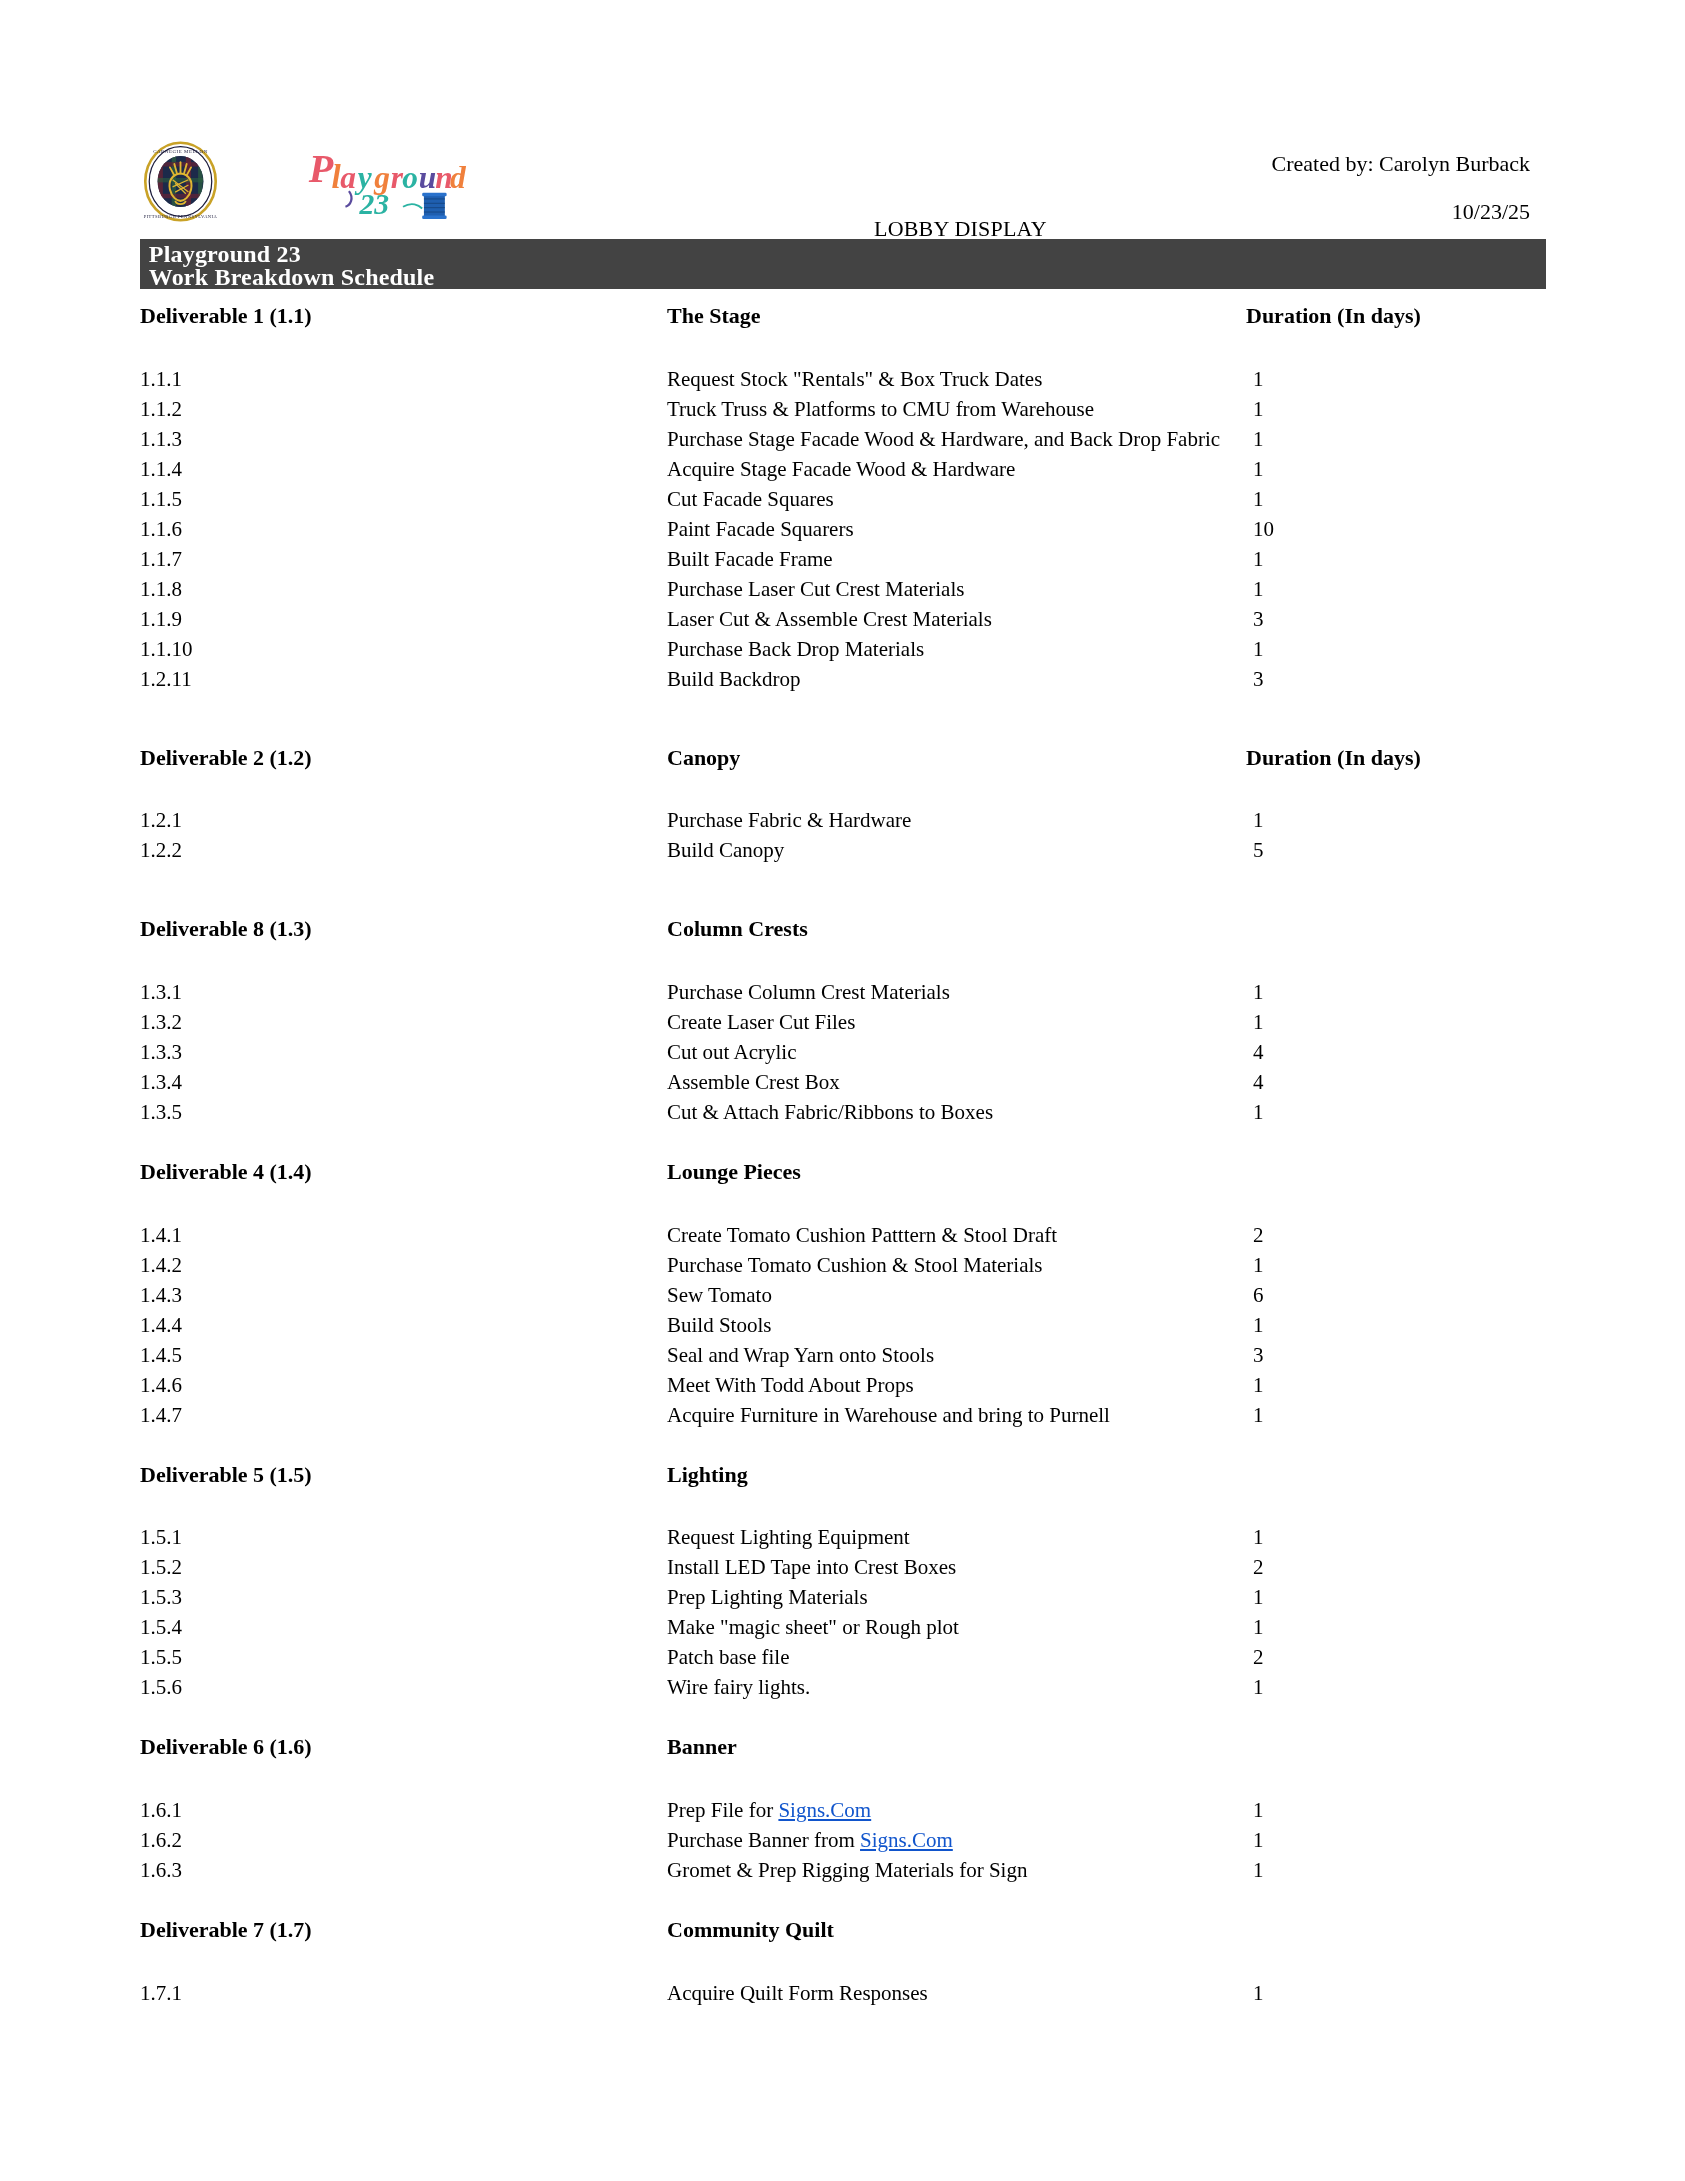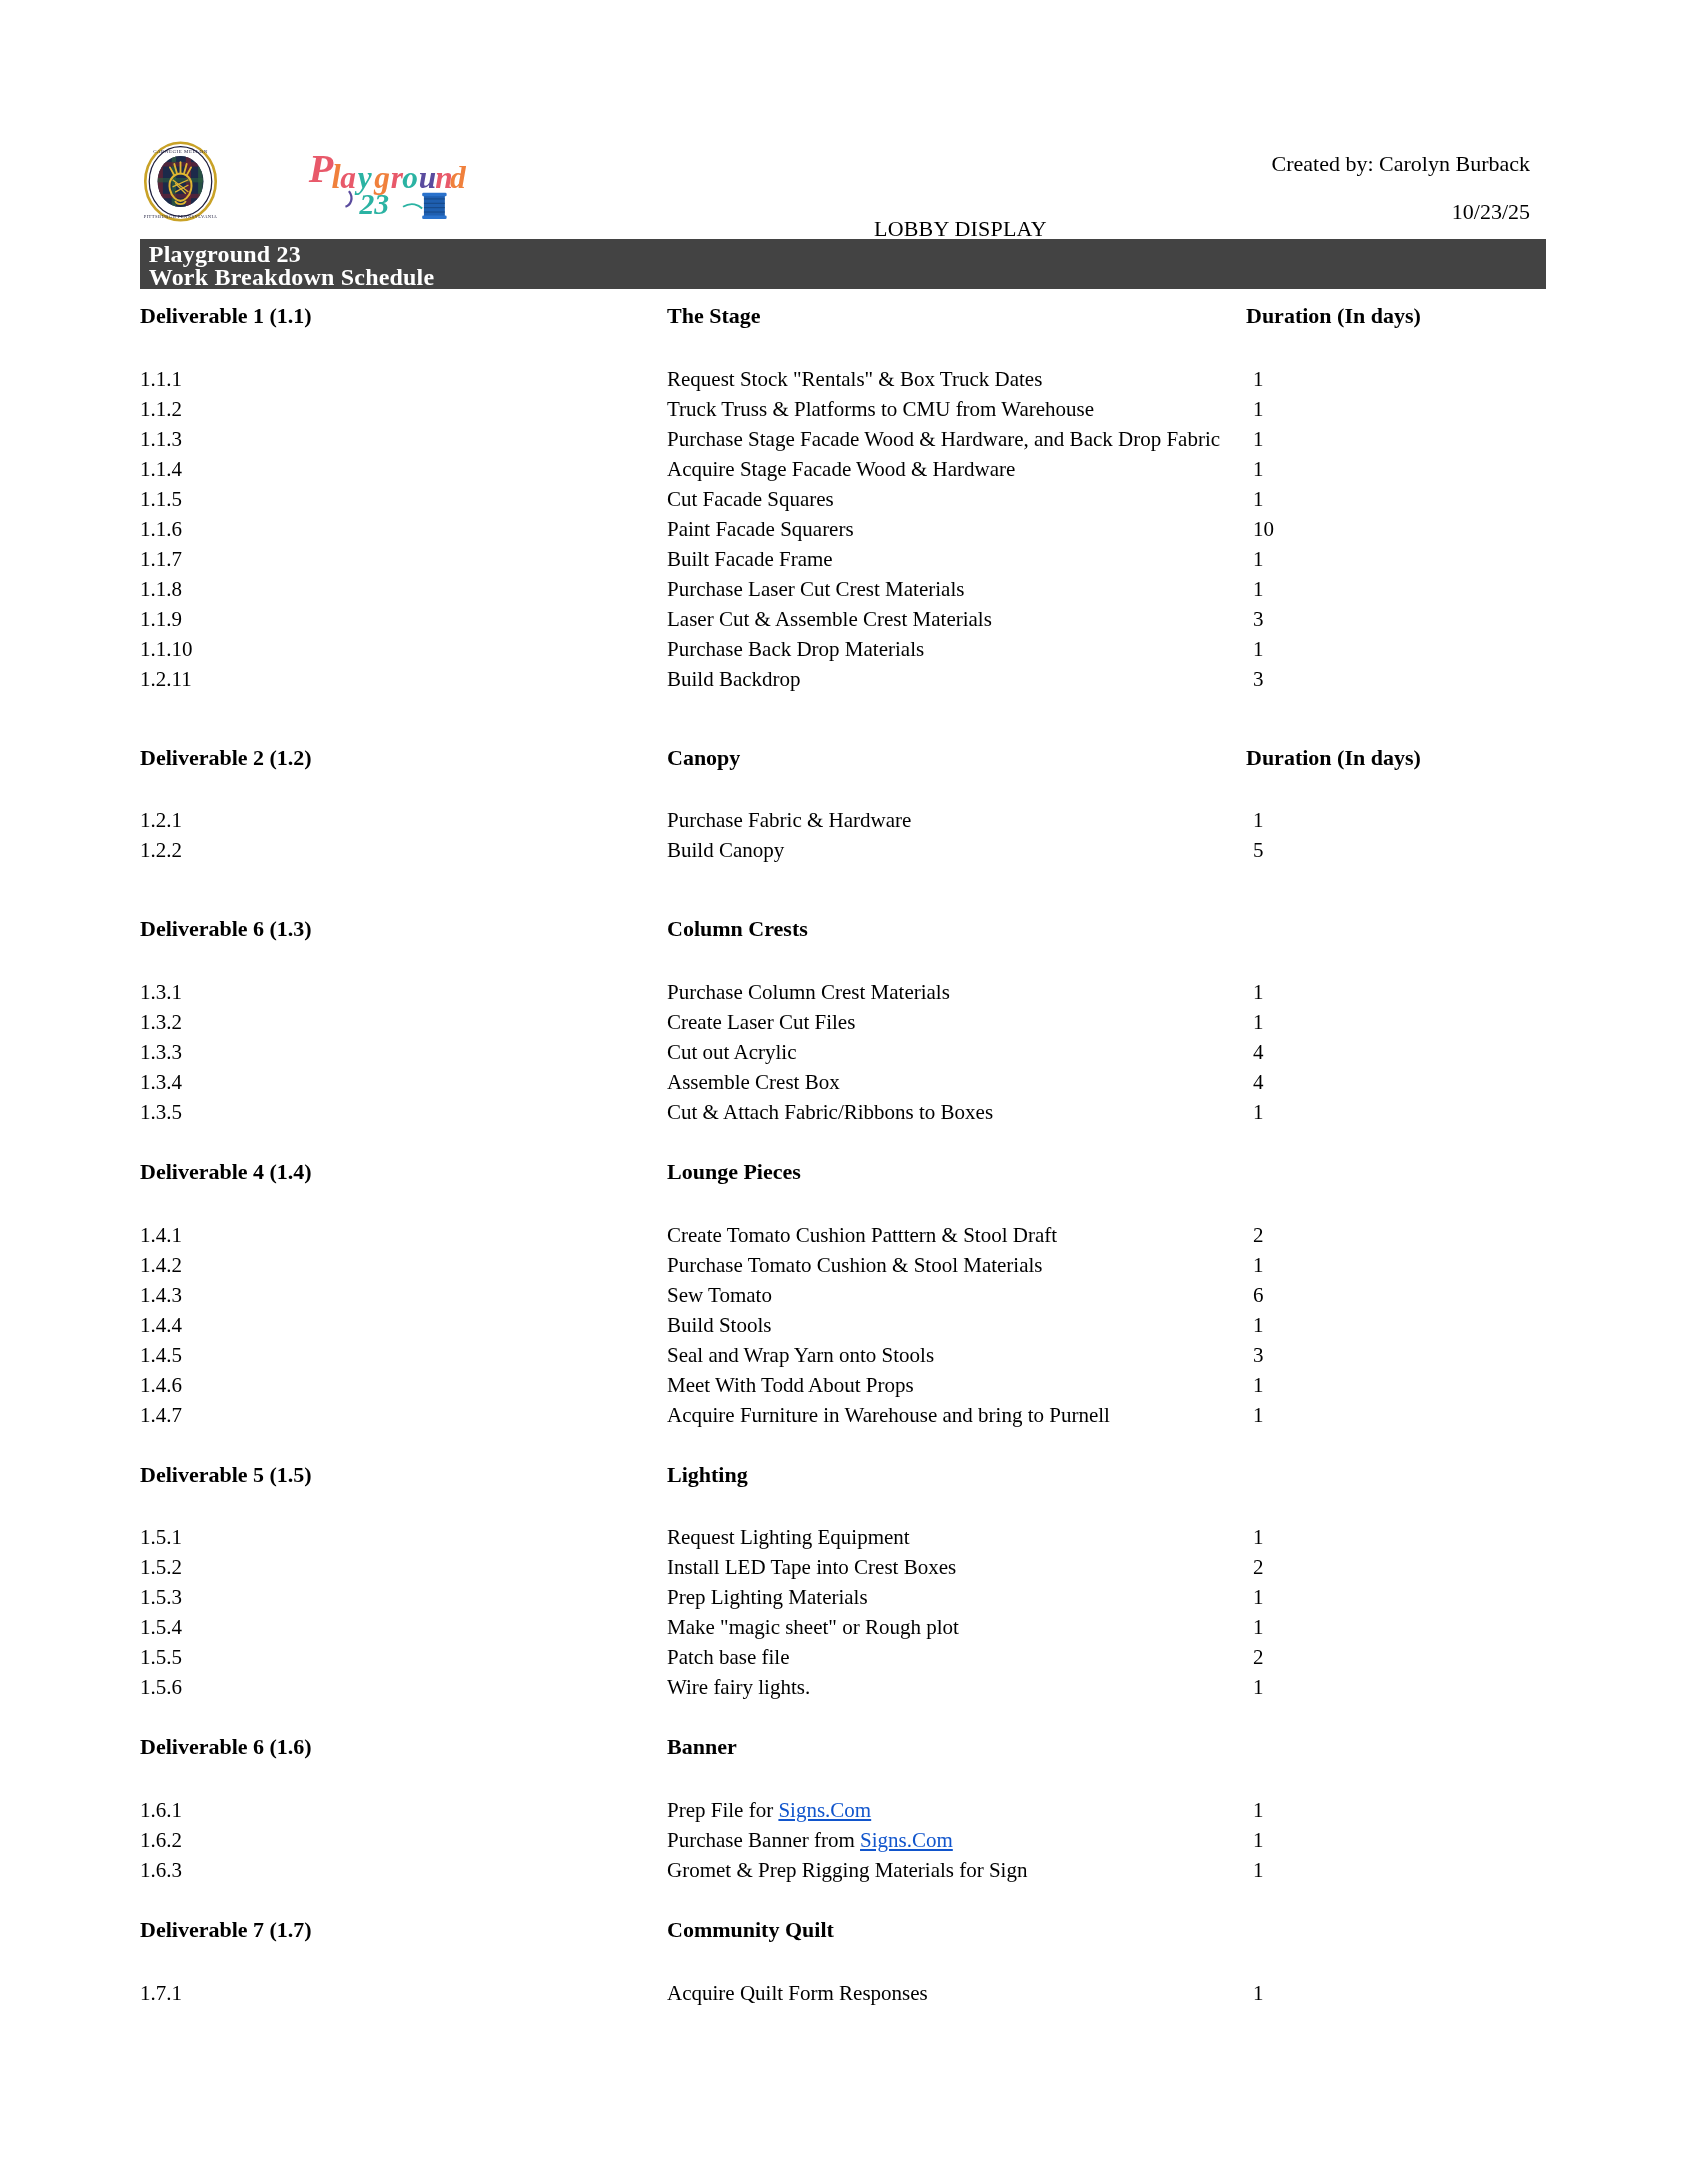--- a/index.html
+++ b/index.html
@@ -331,21 +331,21 @@
           <div class="row">
             <div class="c1">1.2.2</div>
             <div class="c2">Build Canopy</div>
             <div class="c3">5</div>
           </div>
         </div>
         <div class="gap-section"></div>
       </div>
       <div class="section">
         <div class="sec-head">
-          <div class="c1">Deliverable  6 (1.3)</div>
+          <div class="c1">Deliverable  8 (1.3)</div>
           <div class="c2">Column Crests</div>
           <div class="c3"></div>
         </div>
         <div class="gap-after-head"></div>
         <div class="rows">
           <div class="row">
             <div class="c1">1.3.1</div>
             <div class="c2">Purchase Column Crest Materials</div>
             <div class="c3">1</div>
           </div>

